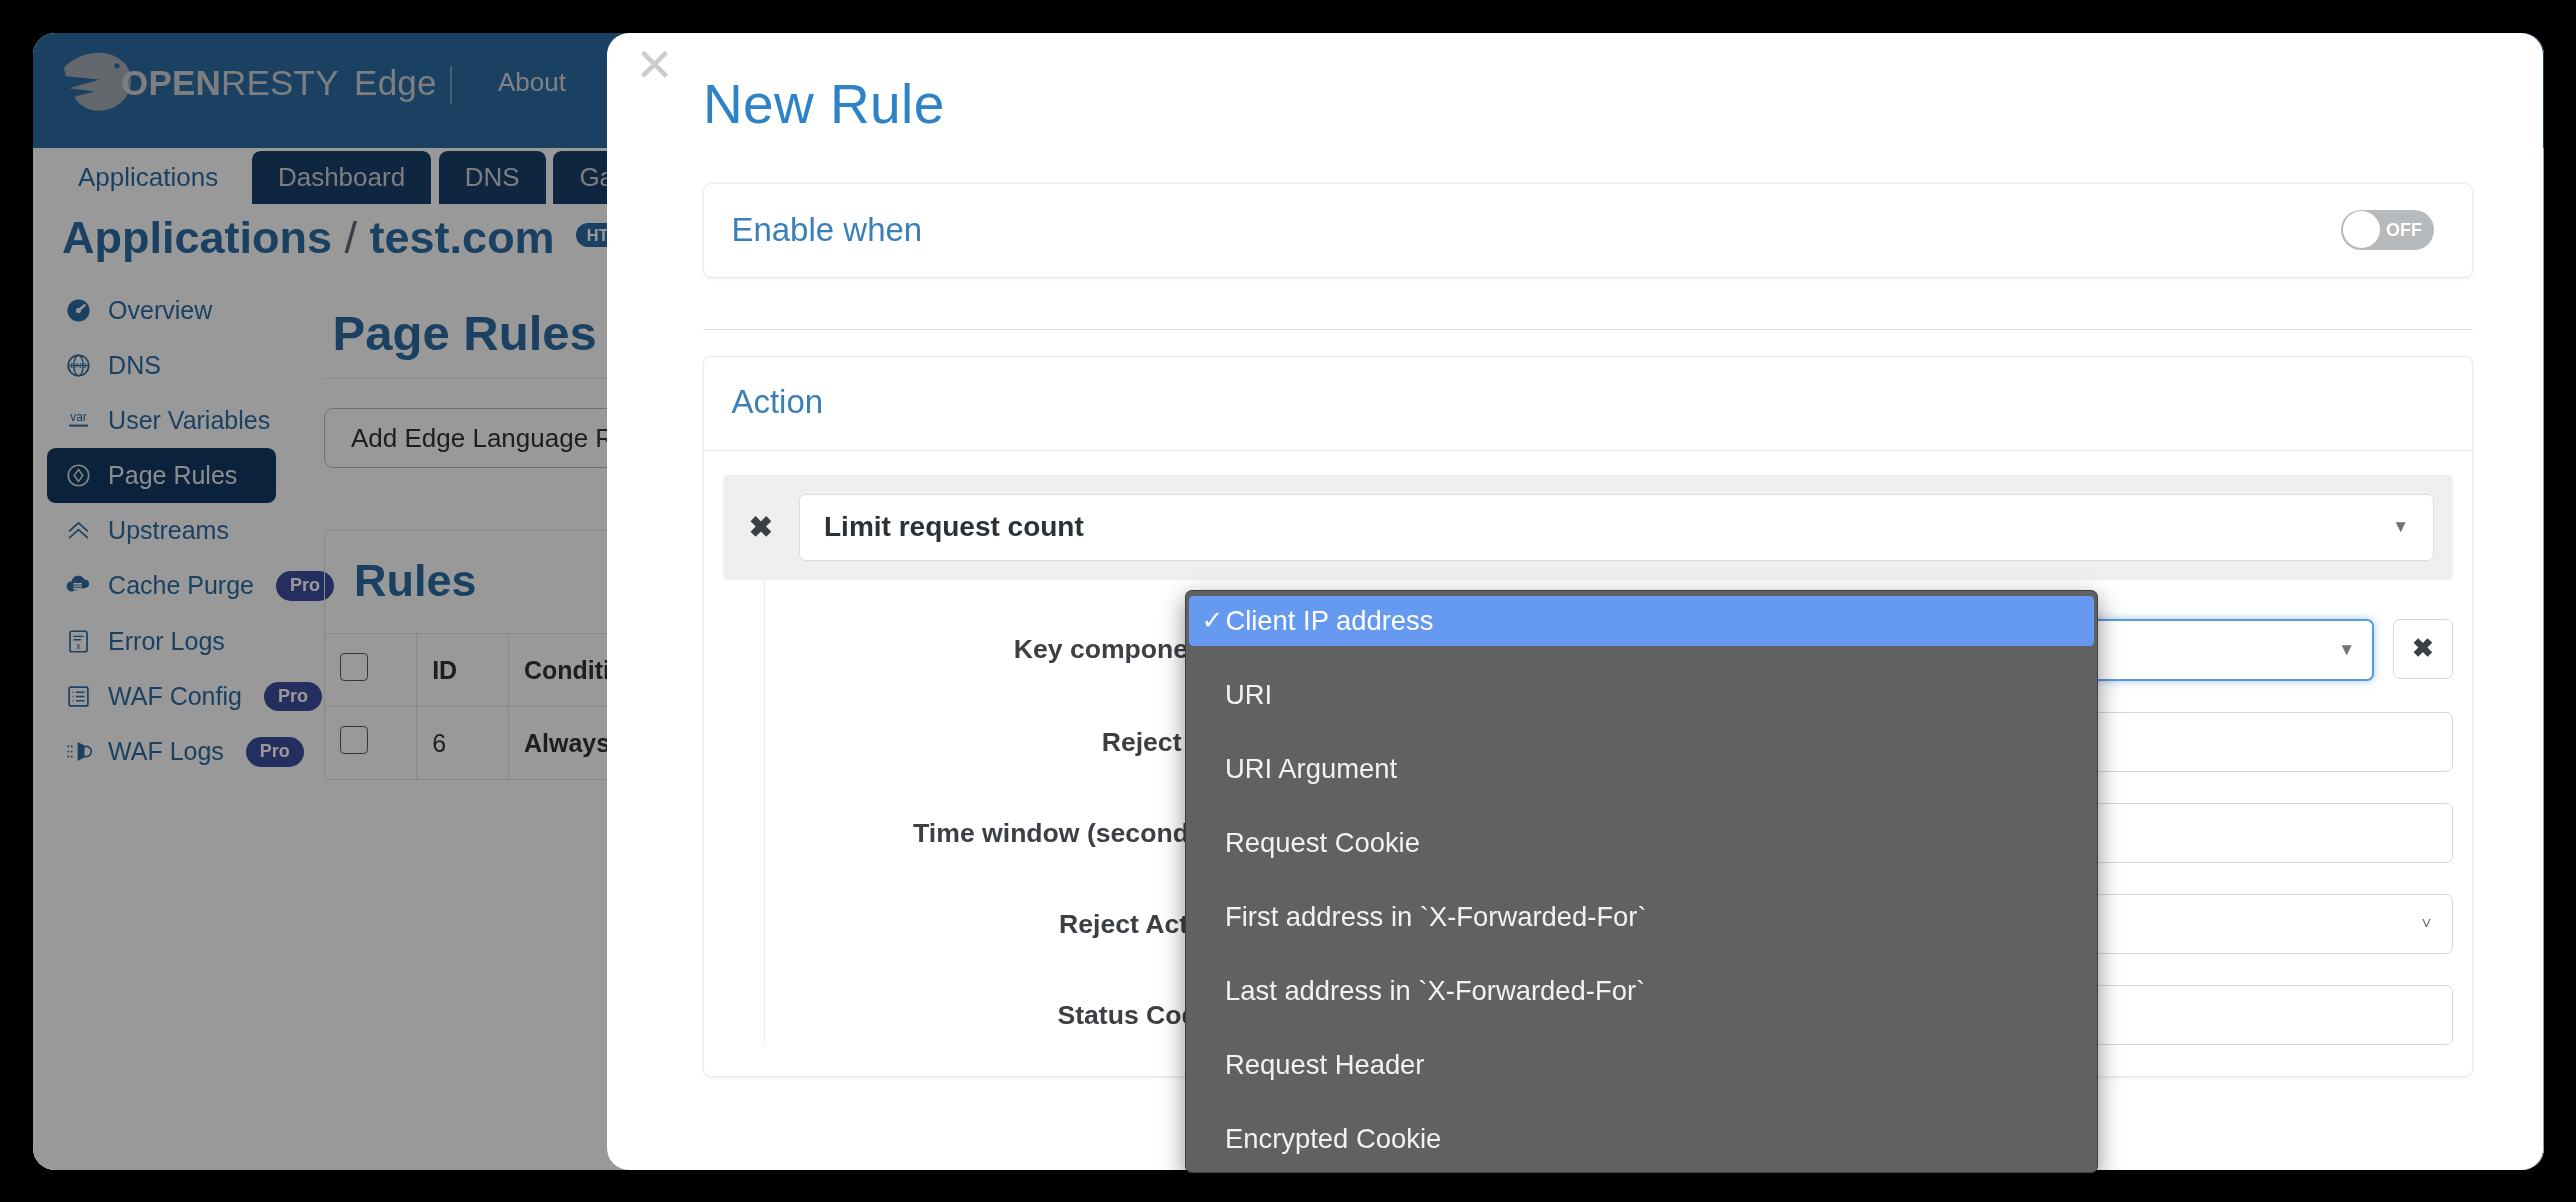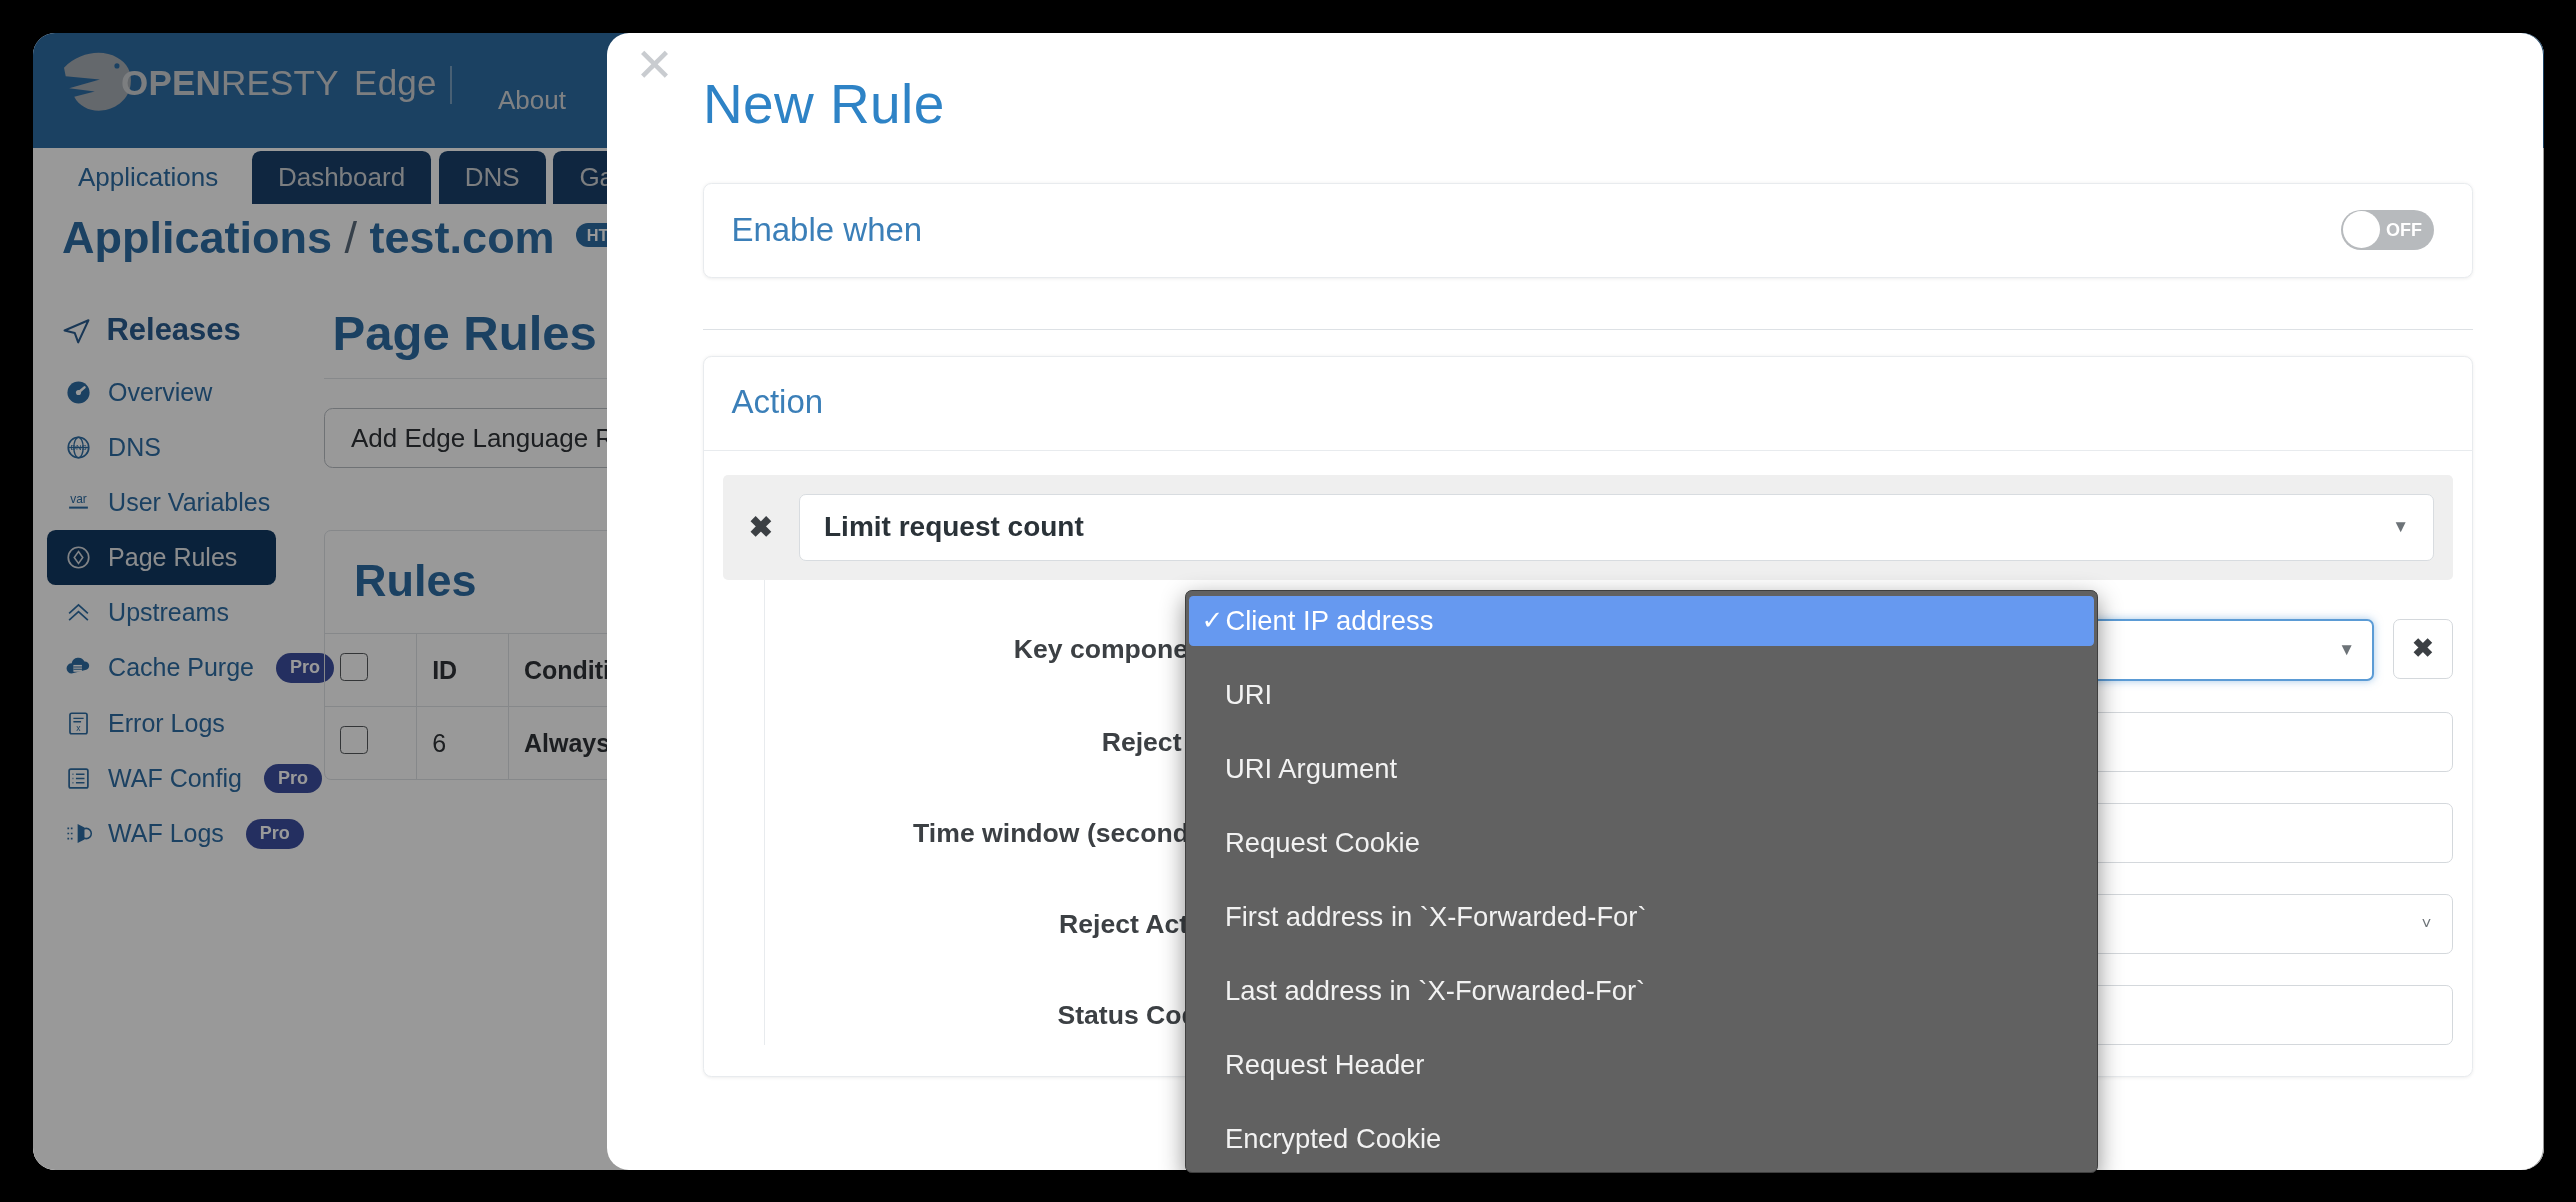--- a/index.html
+++ b/index.html
@@ -51,21 +51,21 @@
   }
   .brand-text b { font-weight: bold; color: #cfd2d6;}
   .brand-text .thin { font-weight: 300; }
   .brand-text .edge { margin-left: 15.4px; }
   .nav-sep {
     position: absolute; left: 417px; top: 33px;
     width: 1.7px; height: 38px; background: #7aa0c1;
   }
   .topnav-link {
     position: absolute; top: 34px;
-    font-size: 26px; color: #d4d7da; white-space: nowrap; margin-top: 18px;
+    font-size: 26px; color: #d4d7da; white-space: nowrap;
   }
   .topnav-about { left: 465px; }
   .topnav-lic { left: 590px; }
 
   
   .tabstrip {
     position: absolute; left: 19px; top: 118px;
     display: flex; gap: 7.7px; align-items: flex-end;
   }
   .tab {
@@ -422,28 +422,20 @@
         <span>Applications</span>
         <span class="bc-sep">/</span>
         <span class="bc-host">test.com</span>
         <span class="http-badge">HTTP</span>
       </div>
     </div>
 
     <div class="content">
 
       <div class="sidebar">
-        <div class="side-title">
-          <span class="side-icon">
-            <svg viewBox="0 0 34 34" width="29" height="29">
-                <path d="M3 17 L31 5 L19 31 L15 20 Z" fill="none" stroke="#2a5d8f" stroke-width="2.4" stroke-linejoin="round"></path>
-              </svg>
-          </span>
-          <span>Releases</span>
-        </div>
 
         <div class="side-item">
           <span class="side-icon">
             <svg viewBox="0 0 34 34" width="29" height="29">
                 <circle cx="17" cy="17" r="13" fill="#2e6da4"></circle>
                 <path d="M17 17 L24 11" stroke="#fff" stroke-width="3" stroke-linecap="round"></path>
                 <circle cx="17" cy="17" r="3" fill="#fff"></circle>
               </svg>
           </span>
           <span>Overview</span>

